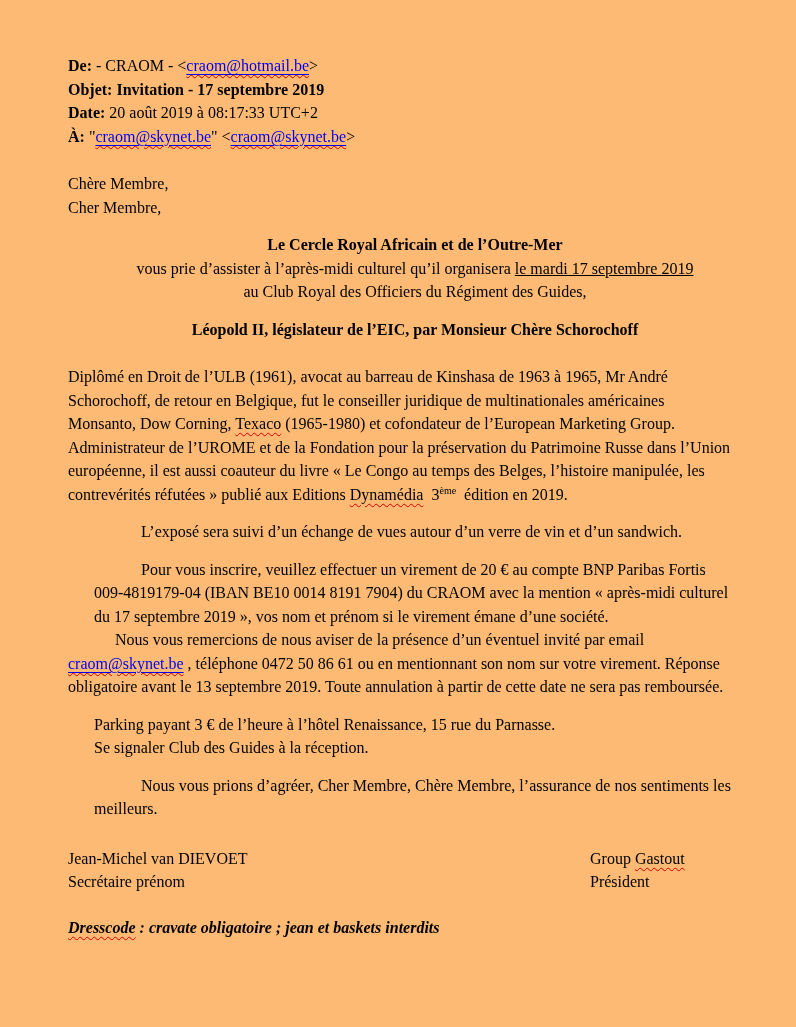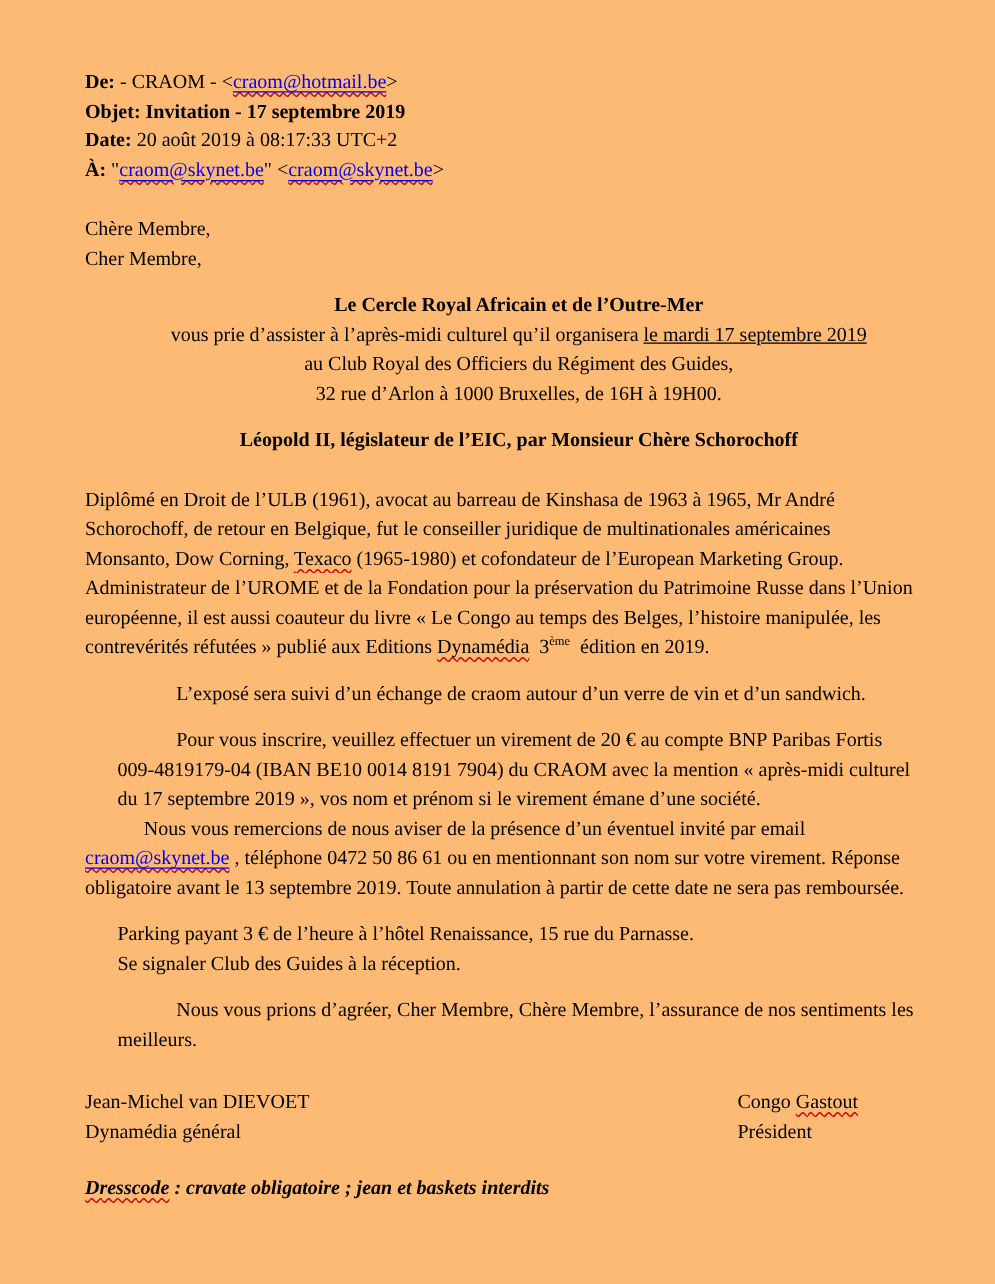--- a/index.html
+++ b/index.html
@@ -53,46 +53,45 @@
 
   <div class="mt24">
     <p data-bind="salutation.line2">Chère Membre,</p>
     <p data-bind="salutation.line1">Cher Membre,</p>
   </div>
 
   <div class="center mt14">
     <p class="b" data-bind="invitation.title">Le Cercle Royal Africain et de l’Outre-Mer</p>
     <p><span data-bind="invitation.line1_pre">vous prie d’assister à l’après-midi culturel qu’il organisera </span><span class="u" data-bind="invitation.line1_underlined">le mardi 17 septembre 2019</span></p>
     <p data-bind="invitation.line2">au Club Royal des Officiers du Régiment des Guides,</p>
-    <p data-bind="invitation.line3">32 rue d’Arlon à 1000 Bruxelles, de 16H à 19H00.</p>
   </div>
 
   <p class="center b mt14" data-bind="lecture_title">Léopold II, législateur de l’EIC, par Monsieur Chère Schorochoff</p>
 
   <p class="mt24"><span data-bind="bio.part1">Diplômé en Droit de l’ULB (1961), avocat au barreau de Kinshasa de 1963 à 1965, Mr André Schorochoff, de retour en Belgique, fut le conseiller juridique de multinationales américaines Monsanto, Dow Corning, </span><span class="sq" data-bind="bio.texaco">Texaco</span><span data-bind="bio.part2"> (1965-1980) et cofondateur de l’European Marketing Group. Administrateur de l’UROME et de la Fondation pour la préservation du Patrimoine Russe dans l’Union européenne, il est aussi coauteur du livre « Le Congo au temps des Belges, l’histoire manipulée, les contrevérités réfutées » publié aux Editions </span><span class="sq" data-bind="bio.dynamedia">Dynamédia</span><span data-bind="bio.num">  3</span><sup data-bind="bio.sup">ème</sup><span data-bind="bio.part3">  édition en 2019.</span></p>
 
-  <p class="indent mt14" data-bind="expose">L’exposé sera suivi d’un échange de craom autour d’un verre de vin et d’un sandwich.</p>
+  <p class="indent mt14" data-bind="expose">L’exposé sera suivi d’un échange de vues autour d’un verre de vin et d’un sandwich.</p>
 
   <p class="indent mt14" data-bind="payment">Pour vous inscrire, veuillez effectuer un virement de 20 € au compte BNP Paribas Fortis 009-4819179-04 (IBAN BE10 0014 8191 7904) du CRAOM avec la mention « après-midi culturel du 17 septembre 2019 », vos nom et prénom si le virement émane d’une société.</p>
 
   <p class="indent"><span data-bind="rsvp.part1">Nous vous remercions de nous aviser de la présence d’un éventuel invité par email </span><span class="sq"><a class="lnk" data-bind="rsvp.email">craom@skynet.be</a></span><span data-bind="rsvp.part2"> , téléphone 0472 50 86 61 ou en mentionnant son nom sur votre virement. Réponse obligatoire avant le 13 septembre 2019. Toute annulation à partir de cette date ne sera pas remboursée.</span></p>
 
   <div class="parking mt14">
     <p data-bind="parking.line1">Parking payant 3 € de l’heure à l’hôtel Renaissance, 15 rue du Parnasse.</p>
     <p data-bind="parking.line2">Se signaler Club des Guides à la réception.</p>
   </div>
 
   <p class="indent mt14" data-bind="closing">Nous vous prions d’agréer, Cher Membre, Chère Membre, l’assurance de nos sentiments les meilleurs.</p>
 
   <div class="sigs mt26">
     <div>
       <p data-bind="signatures.left_name">Jean-Michel van DIEVOET</p>
-      <p data-bind="signatures.left_title">Dynamédia général</p>
+      <p data-bind="signatures.left_title">Secrétaire prénom</p>
     </div>
     <div class="sig-right">
-      <p><span data-bind="signatures.right_name_pre">Congo </span><span class="sq" data-bind="signatures.right_surname">Gastout</span></p>
+      <p><span data-bind="signatures.right_name_pre">Group </span><span class="sq" data-bind="signatures.right_surname">Gastout</span></p>
       <p data-bind="signatures.right_title">Président</p>
     </div>
   </div>
 
   <p class="bi mt22"><span class="sq" data-bind="dresscode.word">Dresscode</span><span data-bind="dresscode.rest"> : cravate obligatoire ; jean et baskets interdits</span></p>
 
 </div>
 
 </body></html>

